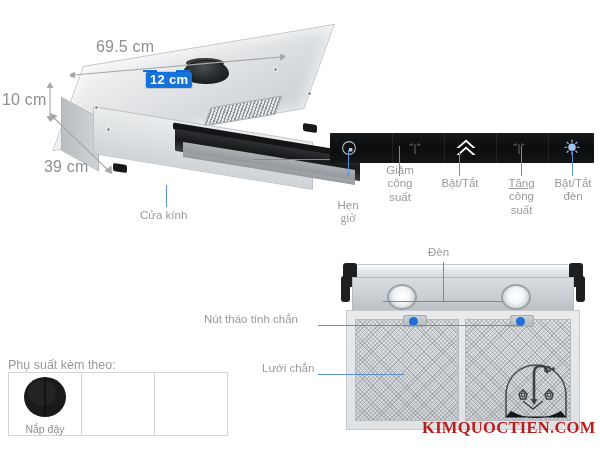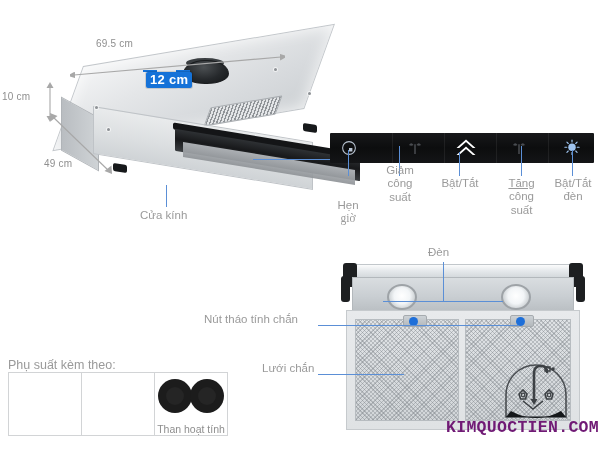--- a/index.html
+++ b/index.html
@@ -7,21 +7,21 @@
     width:600px;height:450px;
     background:#ffffff;
     font-family:"Liberation Sans", sans-serif;
     position:relative;
     overflow:hidden;
     color:#8d8d8d;
     -webkit-font-smoothing:antialiased;
   }
   .abs{position:absolute;}
   .dim-label{
-    font-size:10px;color:#8f8f8f;letter-spacing:.2px;white-space:nowrap;
+    font-size:16px;color:#8f8f8f;letter-spacing:.2px;white-space:nowrap;
   }
   .callout-label{
     font-size:11.5px;color:#9a9a9a;white-space:nowrap;
   }
   .lead-line{background:#5b8fd6;}
   .lead-v{width:1px;}
   .lead-h{height:1px;}
 
   
   #hood-iso{left:55px;top:52px;width:275px;height:140px;}
@@ -146,23 +146,23 @@
   #acc-box{left:8px;top:372px;width:218px;height:62px;border:1px solid #d2d4d6;background:#fff;}
   .acc-cell{position:absolute;top:0;height:62px;}
   .acc-div{position:absolute;top:0;width:1px;height:62px;background:#d2d4d6;}
   .acc-cap{
     position:absolute;bottom:0px;width:100%;text-align:center;
     font-size:10.5px;color:#8e8e8e;white-space:nowrap;
   }
   .acc-art{position:absolute;left:0;right:0;top:3px;height:42px;}
 
   #watermark{
-    left:446px;top:418px;
-    font-size:16.5px;font-weight:700;color:#701a75;letter-spacing:.3px;
-    font-family:Liberation Mono, monospace;
+    left:422px;top:418px;
+    font-size:16.5px;font-weight:700;color:#b91c1c;letter-spacing:.3px;
+    font-family:Liberation Serif, serif;
   }
 </style>
 </head>
 <body>
 
 <div class="abs" id="hood-iso">
   <div class="iso-top"></div>
   <div class="iso-vent"></div>
   <div class="iso-left"></div>
   <div class="iso-front"></div>
@@ -202,21 +202,21 @@
   <path d="M6,0 L2.5,6 L9.5,6 z" fill="#a8a8a8"></path>
   <path d="M6,40 L2.5,34 L9.5,34 z" fill="#a8a8a8"></path>
 </svg>
 <div class="abs dim-label" style="left:2px;top:91px;">10 cm</div>
 
 <svg class="abs" style="left:47px;top:113px;" width="68" height="62">
   <line x1="6" y1="4" x2="62" y2="58" stroke="#a8a8a8" stroke-width="1.1"></line>
   <path d="M3,0 L10.5,3 L3.5,8.5 z" fill="#a8a8a8"></path>
   <path d="M65,61 L57.5,58 L64.5,52.5 z" fill="#a8a8a8"></path>
 </svg>
-<div class="abs dim-label" style="left:44px;top:158px;">49 cm</div>
+<div class="abs dim-label" style="left:44px;top:158px;">39 cm</div>
 
 <div class="abs lead-line lead-v" style="left:166px;top:185px;height:22px;"></div>
 <div class="abs callout-label" style="left:140px;top:209px;">Cửa kính</div>
 
 <div class="abs lead-line lead-h" style="left:253px;top:159px;width:77px;"></div>
 
 <div class="abs" id="panel">
   <div class="panel-sep" style="left:62px;"></div>
   <div class="panel-sep" style="left:114px;"></div>
   <div class="panel-sep" style="left:166px;"></div>
@@ -347,28 +347,27 @@
 <div class="abs lead-line lead-h" style="left:412px;top:325px;width:107px;"></div>
 
 <div class="abs callout-label" style="left:262px;top:362px;">Lưới chắn</div>
 <div class="abs lead-line lead-h" style="left:318px;top:374px;width:86px;"></div>
 
 <div class="abs" id="acc-title">Phụ suất kèm theo:</div>
 <div class="abs" id="acc-box">
   <div class="acc-div" style="left:72px;"></div>
   <div class="acc-div" style="left:145px;"></div>
 
-
-
-  <div class="acc-cell" style="left:146px;width:72px;">
+  <div class="acc-cell" style="left:0;width:72px;">
     <div class="acc-art">
       <svg width="72" height="42" viewBox="0 0 72 42">
-        <circle cx="20" cy="20" r="17" fill="#1c1c1c"></circle>
-        <circle cx="20" cy="20" r="9" fill="#2e2e2e" opacity=".5"></circle>
-        <circle cx="52" cy="20" r="17" fill="#1c1c1c"></circle>
-        <circle cx="52" cy="20" r="9" fill="#2e2e2e" opacity=".5"></circle>
+        <ellipse cx="36" cy="21" rx="21" ry="20" fill="#1a1a1a"></ellipse>
+        <ellipse cx="33" cy="17" rx="14" ry="13" fill="#2b2b2b" opacity=".55"></ellipse>
+        <path d="M36 2 L36 40" stroke="#000" stroke-width="1.2" opacity=".7"></path>
       </svg>
     </div>
-    <div class="acc-cap">Than hoạt tính</div>
-  </div>
+    <div class="acc-cap">Nắp đậy</div>
+  </div>
+
+
 </div>
 
 <div class="abs" id="watermark">KIMQUOCTIEN.COM</div>
 
 </body></html>

